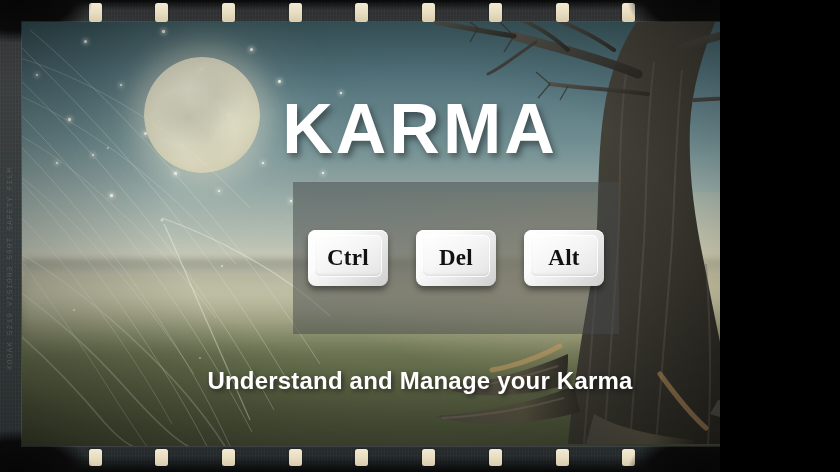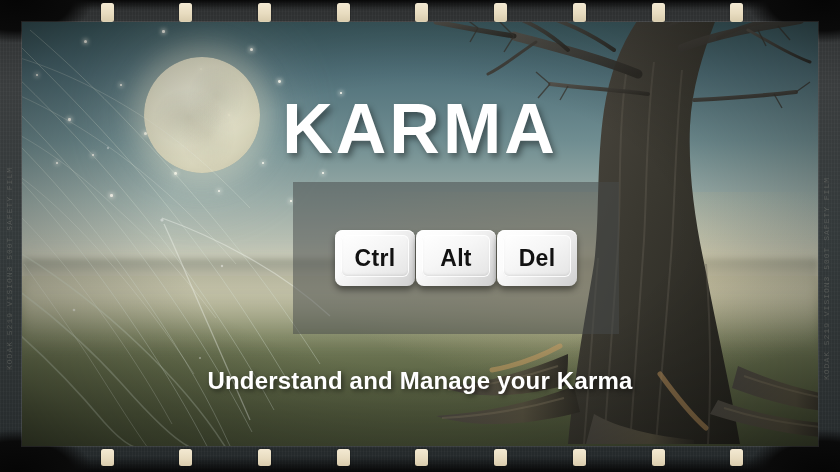--- a/index.html
+++ b/index.html
@@ -2,21 +2,21 @@
 <html><head>
 <meta charset="utf-8">
 <style>
   html, body {
     margin: 0;
     padding: 0;
     background: #000;
   }
   #stage {
     position: relative;
-    width: 840px;
+    width: 720px;
     height: 472px;
     overflow: hidden;
     font-family: "Liberation Sans", sans-serif;
     background: #1b1b1b;
   }
 
   
   .film-frame {
     position: absolute;
     inset: 0;
@@ -203,21 +203,22 @@
     text-shadow: 3px 4px 6px rgba(0,0,0,0.42);
   }
   .key-panel {
     position: absolute;
     left: 271px; top: 160px;
     width: 326px; height: 152px;
     background: rgba(70,74,74,0.52);
     display: flex;
     align-items: center;
     justify-content: center;
-    gap: 1px;
+    gap: 28px;
+    font-family: Liberation Serif, serif;
   }
   .keycap {
     position: relative;
     width: 80px;
     height: 56px;
     border-radius: 8px;
     background: linear-gradient(135deg, #ffffff 0%, #fbfbfb 32%, #e9e9e9 62%, #cfcfcf 100%);
     box-shadow:
       0 4px 6px rgba(0,0,0,0.42),
       inset 0 1px 0 rgba(255,255,255,0.95);
@@ -450,24 +451,24 @@
 
     <div class="vignette"></div>
 
     <div class="title">KARMA</div>
 
     <div class="key-panel">
       <div class="keycap">
         <span class="keycap-label">Ctrl</span>
       </div>
       <div class="keycap">
+        <span class="keycap-label">Del</span>
+      </div>
+      <div class="keycap">
         <span class="keycap-label">Alt</span>
       </div>
-      <div class="keycap">
-        <span class="keycap-label">Del</span>
-      </div>
     </div>
 
     <div class="subtitle">Understand and Manage your Karma</div>
 
   </div>
 
 </div>
 
 </body></html>

